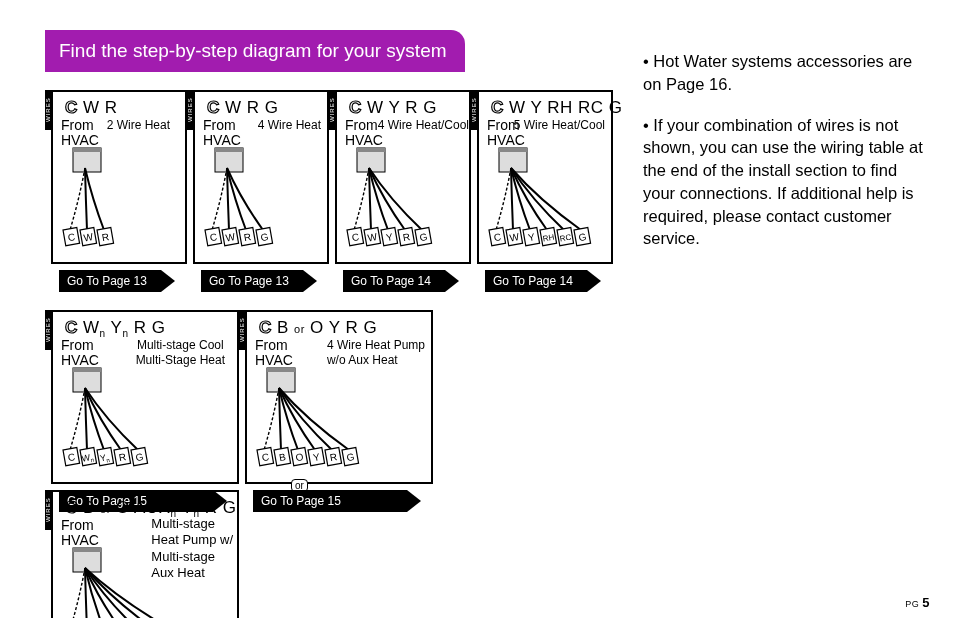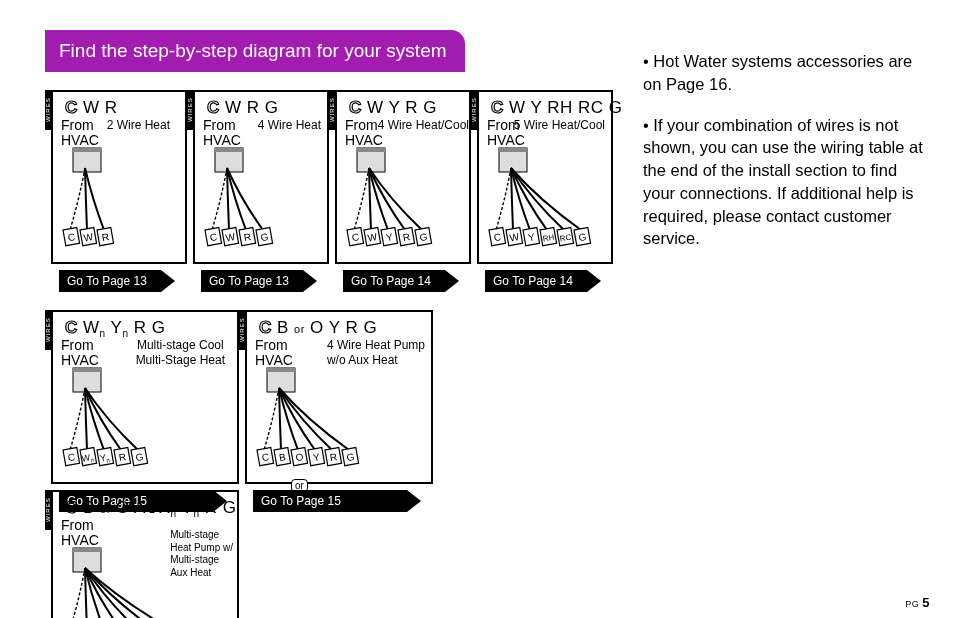--- a/index.html
+++ b/index.html
@@ -348,21 +348,21 @@
                 <text x="7" y="12" font-size="10" text-anchor="middle" font-family="Arial">G</text>
               </g>
             </svg></div>
           <div class="or-bubble" style="left: 44px;">or</div>
           <div class="arrow" style="width: 154px;">Go To Page 15</div>
         </div>
         <div class="card lg">
           <div class="sidelabel">WIRES</div>
           <div class="terms"><span class="c-out">C</span> B <span style="font-size:11px">or</span> O AUX<sub>n</sub> Y<sub>n</sub> R G</div>
           <div class="from" style="left: 8px; top: 26px;">From<br>HVAC</div>
-          <div class="desc" style="right: 4px; top: 37px; font-size: 10px;">Multi-stage<br>Heat Pump w/<br>Multi-stage<br>Aux Heat</div>
+          <div class="desc" style="right: 4px; top: 24px; font-size: 13px;">Multi-stage<br>Heat Pump w/<br>Multi-stage<br>Aux Heat</div>
           <div class="wires-svg"><svg width="172" height="106" viewBox="0 0 172 106">
               <rect x="14" y="6" width="28" height="24" fill="#ddd" stroke="#000" stroke-width="1"></rect>
               <rect x="14" y="6" width="28" height="4" fill="#888"></rect>
               <path d="M 26 26 Q 20 58 11 88" fill="none" stroke="#000" stroke-width="1.4" stroke-dasharray="3,2"></path>
               <path d="M 26 26 Q 26.8 58 28 88" fill="none" stroke="#000" stroke-width="2"></path>
               <path d="M 26 26 Q 33.6 58 45 88" fill="none" stroke="#000" stroke-width="2"></path>
               <path d="M 26 26 Q 40.4 58 62 88" fill="none" stroke="#000" stroke-width="2"></path>
               <path d="M 26 26 Q 47.2 58 79 88" fill="none" stroke="#000" stroke-width="2"></path>
               <path d="M 26 26 Q 54 58 96 88" fill="none" stroke="#000" stroke-width="2"></path>
               <path d="M 26 26 Q 60.800000000000004 58 113 88" fill="none" stroke="#000" stroke-width="2"></path>

